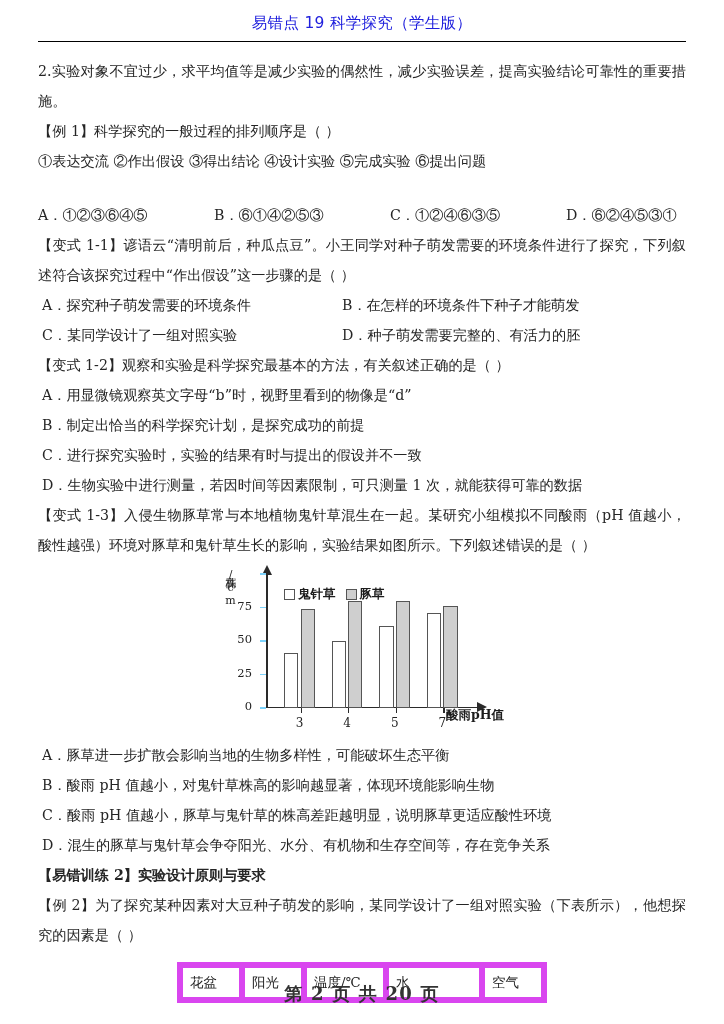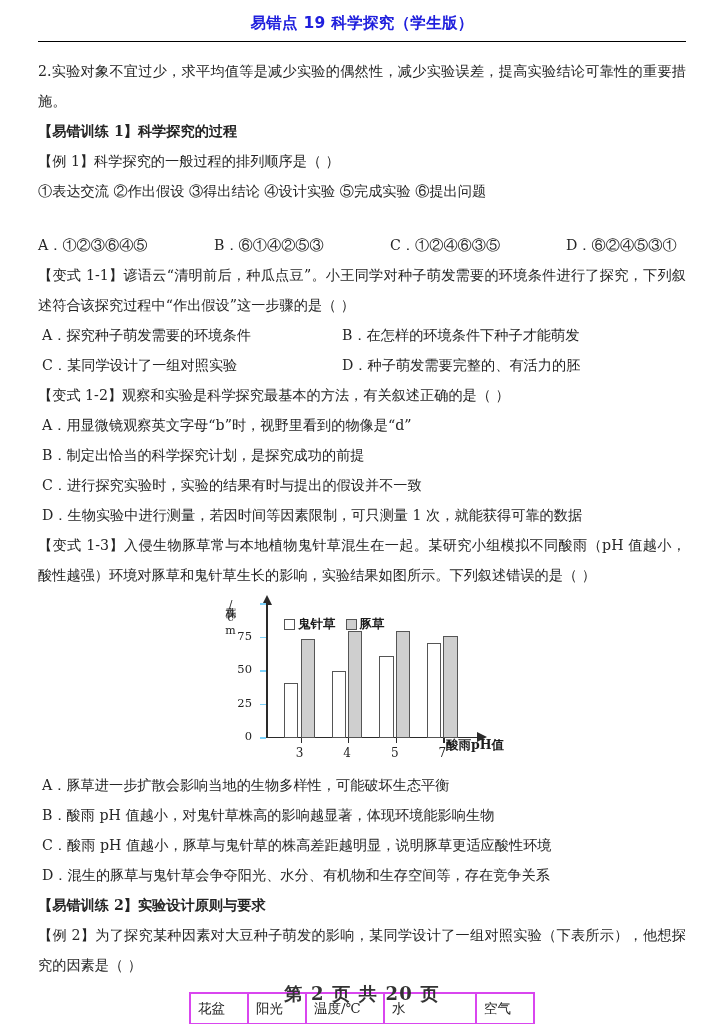--- a/index.html
+++ b/index.html
@@ -23,21 +23,21 @@
     padding: 0 38px;
   }
 
   
   .doc-header {
     text-align: center;
     padding-top: 13px;
   }
   .doc-header .title {
     color: #2020dd;
-    font-weight: bold;
+    font-weight: normal;
     font-size: 15.5px;
     letter-spacing: 0.3px;
     font-family: "DejaVu Sans", "Liberation Sans", sans-serif;
   }
   .header-rule {
     margin-top: 7px;
     border: 0;
     border-top: 1.4px solid #000000;
     width: 100%;
   }
@@ -227,21 +227,21 @@
   .table-wrap {
     display: flex;
     justify-content: center;
     margin-top: 12px;
   }
   table.exp-table {
     border-collapse: collapse;
     font-size: 13.5px;
   }
   table.exp-table td {
-    border: 2px solid #d946ef;
+    border: 6px solid #d946ef;
     padding: 5px 7px;
     height: 19px;
     color: #222;
     white-space: nowrap;
   }
   table.exp-table td.c0 { width: 42px; }
   table.exp-table td.c1 { width: 42px; }
   table.exp-table td.c2 { width: 62px; }
   table.exp-table td.c3 { width: 76px; }
   table.exp-table td.c4 { width: 42px; }
@@ -266,21 +266,20 @@
 
   <div class="doc-header">
     <div class="title">易错点 19  科学探究（学生版）</div>
     <hr class="header-rule">
   </div>
 
   <div class="body-area">
 
     <p class="para">2.实验对象不宜过少，求平均值等是减少实验的偶然性，减少实验误差，提高实验结论可靠性的重要措施。</p>
 
-    <p class="para bold">【易错训练 1】科学探究的过程</p>
 
     <p class="para">【例 1】科学探究的一般过程的排列顺序是（      ）</p>
     <p class="para">①表达交流 ②作出假设 ③得出结论 ④设计实验 ⑤完成实验 ⑥提出问题</p>
     <div class="opt-row four-col">
       <span class="opt">A．①②③⑥④⑤</span>
       <span class="opt">B．⑥①④②⑤③</span>
       <span class="opt">C．①②④⑥③⑤</span>
       <span class="opt">D．⑥②④⑤③①</span>
     </div>
 

